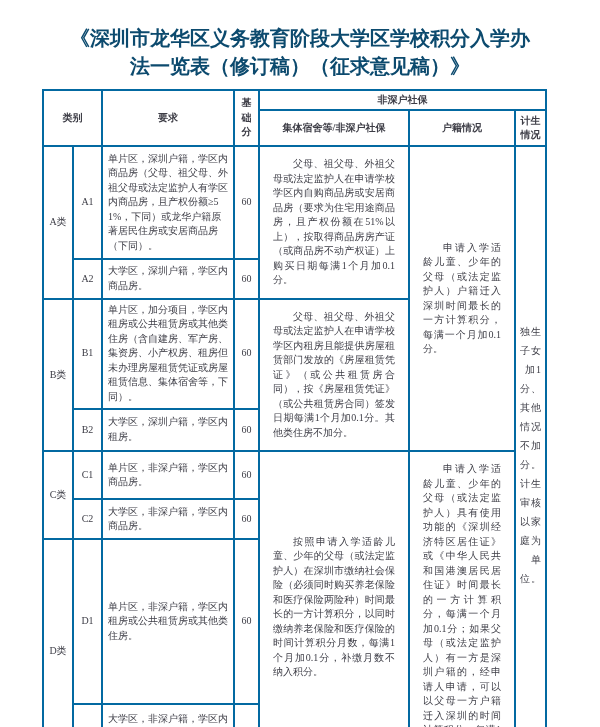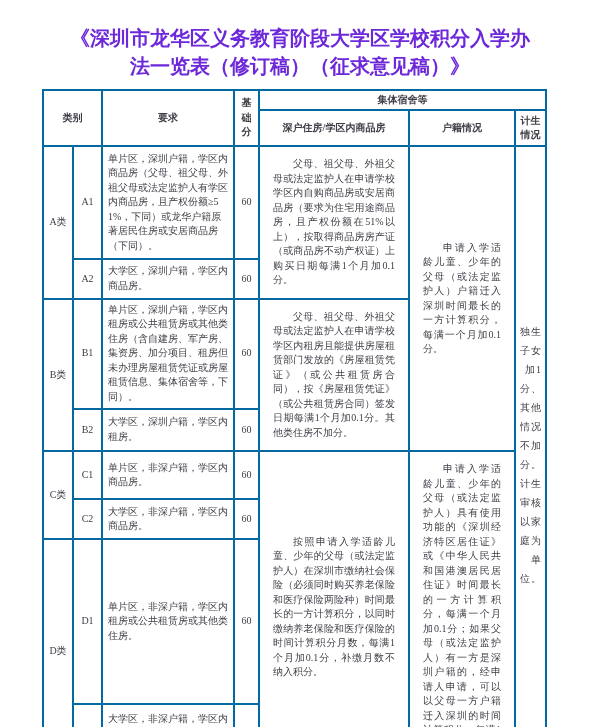--- a/index.html
+++ b/index.html
@@ -2,21 +2,21 @@
 <html><head>
 <meta charset="utf-8">
 <style>
   html,body { margin:0; padding:0; background:#fff; }
   .page {
     position:relative; width:600px; height:727px; background:#ffffff;
     color:#3d3d46; font-family:"Liberation Serif", serif; overflow:hidden;
   }
   .title {
     padding-top:24px; text-align:center; font-family:"Liberation Sans", sans-serif;
-    font-weight:bold; font-size:20px; line-height:1.4; color:#6d28d9;
+    font-weight:bold; font-size:20px; line-height:1.4; color:#0c4a6e;
   }
   .title span { display:block; }
   table.score-table {
     margin:9px 0 0 42px; border-collapse:collapse; table-layout:fixed;
     width:503px; font-size:10px; line-height:1.45; color:#3d3d46;
   }
   .score-table td, .score-table th {
     border:2px solid #0369a1; padding:1px 4px; vertical-align:middle;
     word-break:break-all; font-weight:normal;
   }
@@ -49,24 +49,24 @@
       <col style="width:25px">
         <col style="width:150px">
         <col style="width:106px">
         <col style="width:31px">
     </colgroup>
     <tbody>
       <tr>
         <th colspan="2" rowspan="2">类别</th>
         <th rowspan="2">要求</th>
         <th rowspan="2" class="v-head" style="height:50px">基础分</th>
-        <th colspan="3" style="height:16px">集体宿舍等</th>
+        <th colspan="3" style="height:16px">非深户社保</th>
       </tr>
       <tr>
-        <th style="height:32px">深户住房/学区内商品房</th>
+        <th style="height:32px">集体宿舍等/非深户社保</th>
         <th>户籍情况</th>
         <th>计生情况</th>
       </tr>
 
       <tr>
         <td rowspan="2" class="c">A类</td>
         <td class="c" style="height:86px">A1</td>
         <td class="req">单片区，深圳户籍，学区内商品房（父母、祖父母、外祖父母或法定监护人有学区内商品房，且产权份额≥51%，下同）或龙华户籍原著居民住房或安居商品房（下同）。</td>
         <td class="c">60</td>
         <td rowspan="2" class="bonus">
@@ -79,21 +79,21 @@
       </tr>
       <tr>
         <td class="c" style="height:33px">A2</td>
         <td class="req">大学区，深圳户籍，学区内商品房。</td>
         <td class="c">60</td>
       </tr>
 
       <tr>
         <td rowspan="2" class="c">B类</td>
         <td class="c" style="height:98px">B1</td>
-        <td class="req">单片区，深圳户籍，学区内租房或公共租赁房或其他类住房（含自建房、军产房、集资房、加分项目、租房但未办理房屋租赁凭证或房屋租赁信息、集体宿舍等，下同）。</td>
+        <td class="req">单片区，加分项目，学区内租房或公共租赁房或其他类住房（含自建房、军产房、集资房、小产权房、租房但未办理房屋租赁凭证或房屋租赁信息、集体宿舍等，下同）。</td>
         <td class="c">60</td>
         <td rowspan="2" class="bonus">
             <p>父母、祖父母、外祖父母或法定监护人在申请学校学区内租房且能提供房屋租赁部门发放的《房屋租赁凭证》（或公共租赁房合同），按《房屋租赁凭证》（或公共租赁房合同）签发日期每满1个月加0.1分。其他类住房不加分。</p>
           </td>
       </tr>
       <tr>
         <td class="c" style="height:37px">B2</td>
         <td class="req">大学区，深圳户籍，学区内租房。</td>
         <td class="c">60</td>
       </tr>

